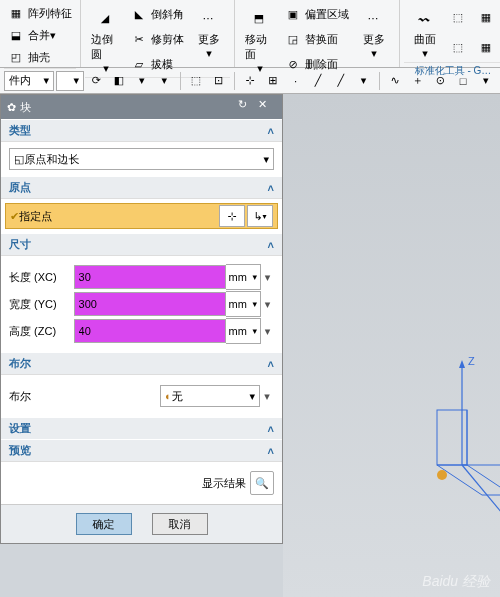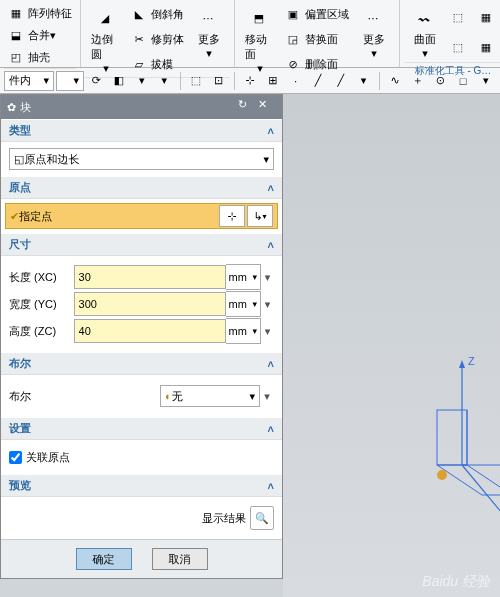--- a/index.html
+++ b/index.html
@@ -33,21 +33,21 @@
 
 .dropdown { border: 1px solid #aaa; background: #fff; height: 22px; display: flex; align-items: center; padding: 0 4px; }
 .dropdown .dd { margin-left: auto; }
 
 .highlight-row { background: #f8cc6b; border: 1px solid #d0a030; height: 26px; display: flex; align-items: center; padding: 0 4px; }
 .side-btns { margin-left: auto; display: flex; gap: 2px; }
 .side-btns .sb { width: 26px; height: 22px; border: 1px solid #aaa; background: #fff; display: flex; align-items: center; justify-content: center; }
 
 .field-row { display: flex; align-items: center; height: 24px; margin: 3px 0; }
 .field-row .lbl { width: 70px; }
-.field-row input { flex: 1; border: 1px solid #aaa; height: 16px; padding: 11px 4px; background: #fef9c3; }
+.field-row input { flex: 1; border: 1px solid #aaa; height: 16px; padding: 11px 4px; background: #d946ef; }
 .field-row .unit { width: 38px; border: 1px solid #aaa; border-left: none; height: 20px; display: flex; align-items: center; padding: 12px 3px; background: #fff; }
 .field-row .rcaret { width: 14px; height: 20px; display: flex; align-items: center; justify-content: center; color: #555; }
 
 .bool-row .dropdown { width: 100px; margin-left: auto; }
 .check-row { display: flex; align-items: center; height: 22px; }
 .check-row input { margin-right: 4px; }
 
 .preview-row { display: flex; align-items: center; justify-content: flex-end; height: 30px; }
 .mag { width: 24px; height: 24px; border: 1px solid #aaa; border-radius: 2px; margin-left: 4px; display: flex; align-items: center; justify-content: center; }
 
@@ -289,26 +289,20 @@
         <span class="dd">▾</span>
       </div>
       <span class="rcaret">▾</span>
     </div>
   </div>
 
   <div class="section-hdr">
       <span>设置</span>
       <span class="caret">˄</span>
     </div>
-  <div class="section-body">
-    <div class="check-row">
-      <input type="checkbox" checked="" style="">
-      <span>关联原点</span>
-    </div>
-  </div>
 
   <div class="section-hdr">
       <span>预览</span>
       <span class="caret">˄</span>
     </div>
   <div class="section-body">
     <div class="preview-row">
       <span>显示结果</span>
       <div class="mag">
           <span>🔍</span>

